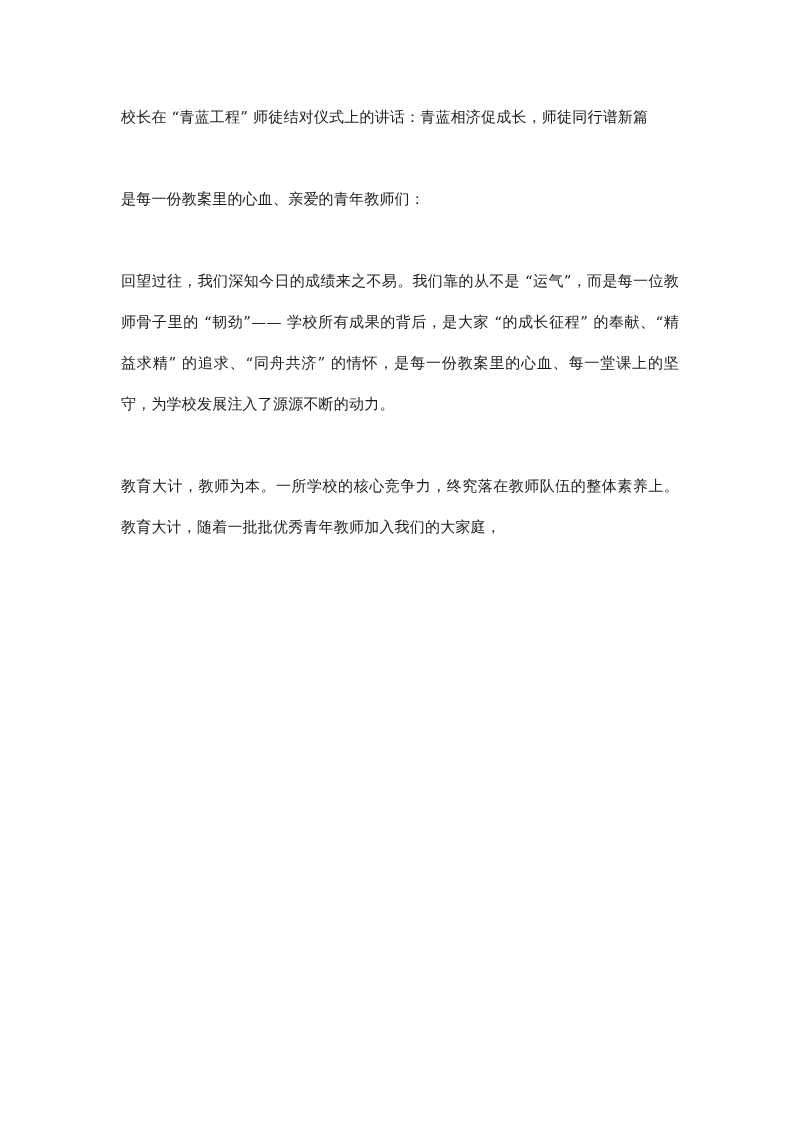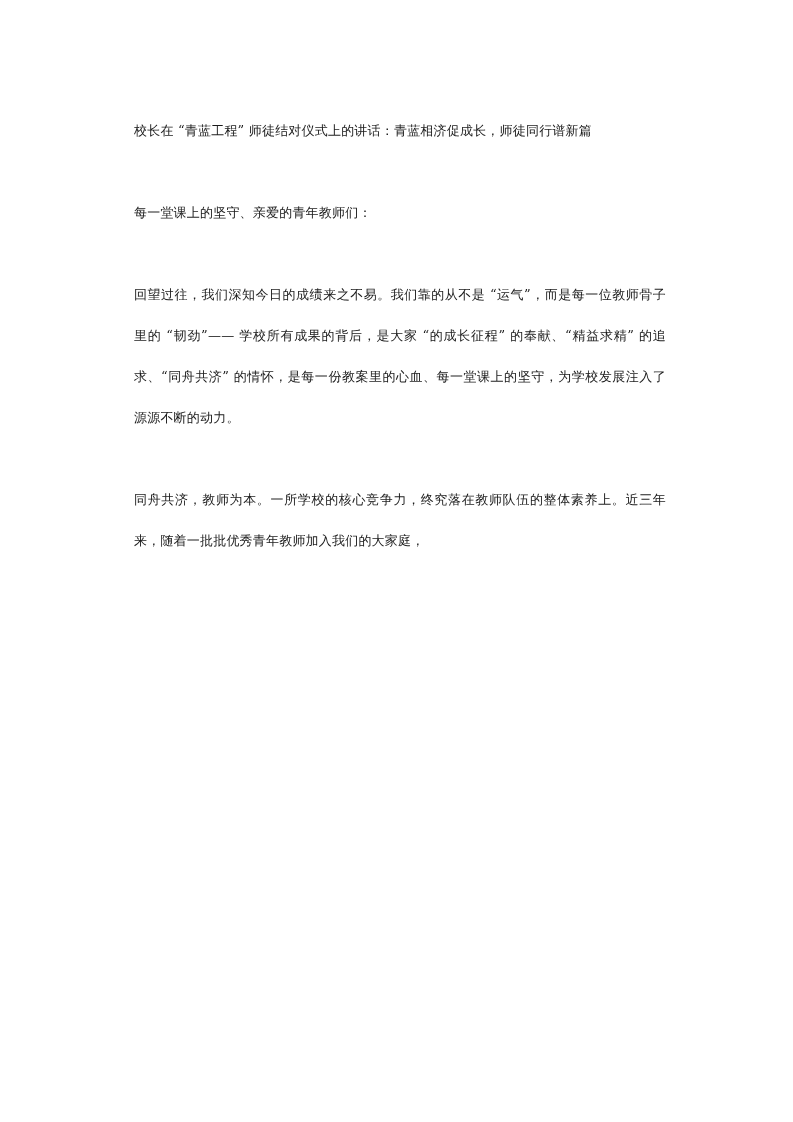--- a/index.html
+++ b/index.html
@@ -18,46 +18,46 @@
     box-sizing: border-box;
   }
   .doc-body {
     position: absolute;
     left: 117px;
     top: 93px;
     width: 566px;
   }
   .para {
     font-family: "DejaVu Serif", "Liberation Serif", serif;
-    font-size: 13px;
+    font-size: 15px;
     line-height: 41px;
     color: #1b1b1b;
     text-align: justify;
     text-justify: inter-ideograph;
-    margin: 17px;
+    margin: 4px;
     letter-spacing: 0.2px;
     font-weight: 400;
   }
   .para + .para {
     margin-top: 41px;
   }
   .para-title {
     margin-bottom: 0;
   }
 </style>
 </head>
 <body>
 
 <div class="page">
   <div class="doc-body">
 
     <p class="para para-title">校长在 “青蓝工程” 师徒结对仪式上的讲话：青蓝相济促成长，师徒同行谱新篇</p>
 
-    <p class="para">每一堂课上的坚守、亲爱的青年教师们：</p>
+    <p class="para">是每一份教案里的心血、亲爱的青年教师们：</p>
 
 
 
     <p class="para">回望过往，我们深知今日的成绩来之不易。我们靠的从不是 “运气”，而是每一位教师骨子里的 “韧劲”—— 学校所有成果的背后，是大家 “的成长征程” 的奉献、“精益求精” 的追求、“同舟共济” 的情怀，是每一份教案里的心血、每一堂课上的坚守，为学校发展注入了源源不断的动力。</p>
 
-    <p class="para">同舟共济，教师为本。一所学校的核心竞争力，终究落在教师队伍的整体素养上。近三年来，随着一批批优秀青年教师加入我们的大家庭，</p>
+    <p class="para">教育大计，教师为本。一所学校的核心竞争力，终究落在教师队伍的整体素养上。教育大计，随着一批批优秀青年教师加入我们的大家庭，</p>
 
   </div>
 </div>
 
 </body></html>

